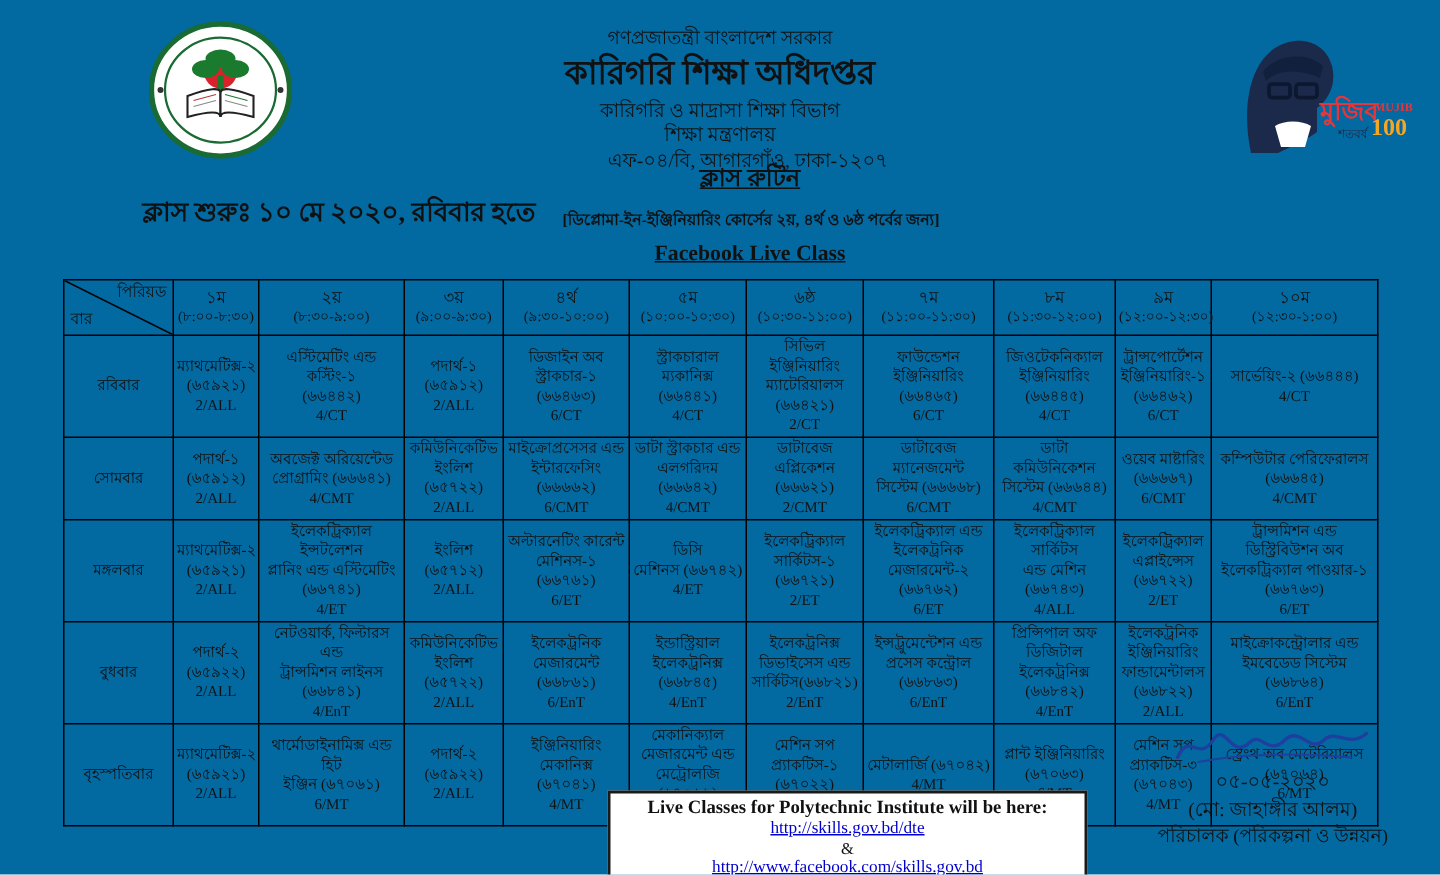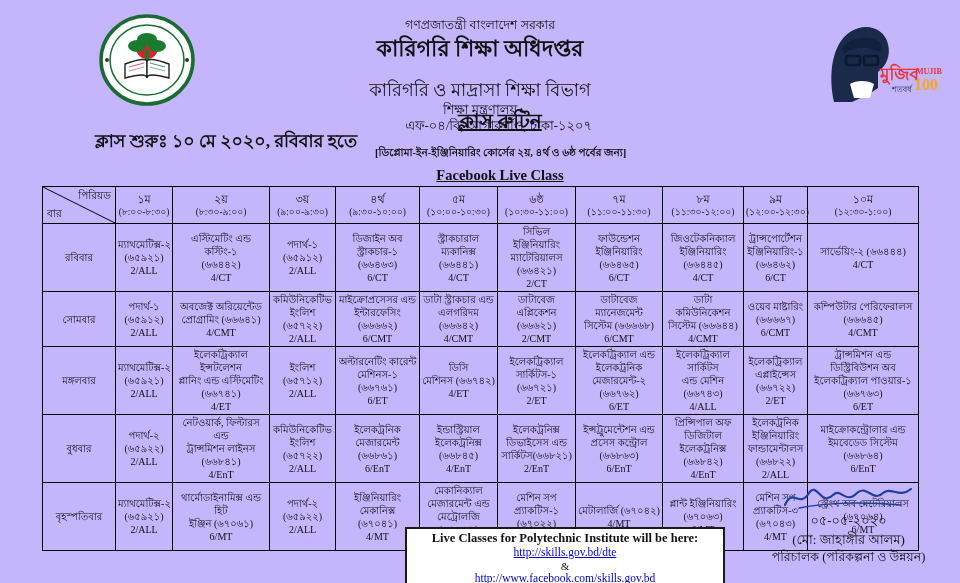--- a/index.html
+++ b/index.html
@@ -1,33 +1,33 @@
 <!DOCTYPE html>
 <html><head>
 <meta charset="utf-8">
 <style>
   * { margin:0; padding:0; box-sizing:border-box; }
   html,body { width:960px; height:583px; background:#fff; overflow:hidden;
               font-family:"Liberation Serif", serif; color:#111; }
-  .page { position:relative; width:960px; height:583px; background:#c4b5fd; }
+  .page { position:relative; width:960px; height:583px; background:#0369a1; }
 
   
   .hdr-text { position:absolute; top:18px; left:0; width:960px; text-align:center; line-height:1.25; }
   .hdr-l1 { font-size:12.5px; }
   .hdr-l2 { font-size:22px; font-weight:bold; margin-top:1px; }
-  .hdr-l3 { font-size:18px; margin-top:17px; }
+  .hdr-l3 { font-size:13px; margin-top:4px; }
   .hdr-l4 { font-size:13px; }
   .hdr-l5 { font-size:13px;padding-left:37px; }
   .dte-logo { position:absolute; left:95px; top:12px; }
   .mujib-logo { position:absolute; left:820px; top:22px; }
 
   
   .start-note { position:absolute; left:95px; top:128px; font-size:17.5px; font-weight:bold;text-align:center; }
   .title-center { position:absolute; left:375px; top:106px; width:250px; text-align:center; }
-  .title-main { font-size:20px; font-weight:bold; text-decoration:underline; }
+  .title-main { font-size:16px; font-weight:bold; text-decoration:underline; }
   .title-sub { font-size:10.5px; font-weight:bold; margin-top:6px; white-space:nowrap; }
   .title-platform { font-size:14.5px; font-weight:bold; text-decoration:underline; margin-top:5px; }
 
   
   table.routine { position:absolute; left:42px; top:186px; width:876px;
                   border-collapse:collapse; table-layout:fixed;padding-left:12px; }
   table.routine td { border:1px solid #000; vertical-align:middle; text-align:center;
                      padding:1px 2px; font-size:10px; line-height:1.3; }
   td.cell { white-space:pre-line; font-size:9.8px; }
   td.day { font-size:12.5px; }

